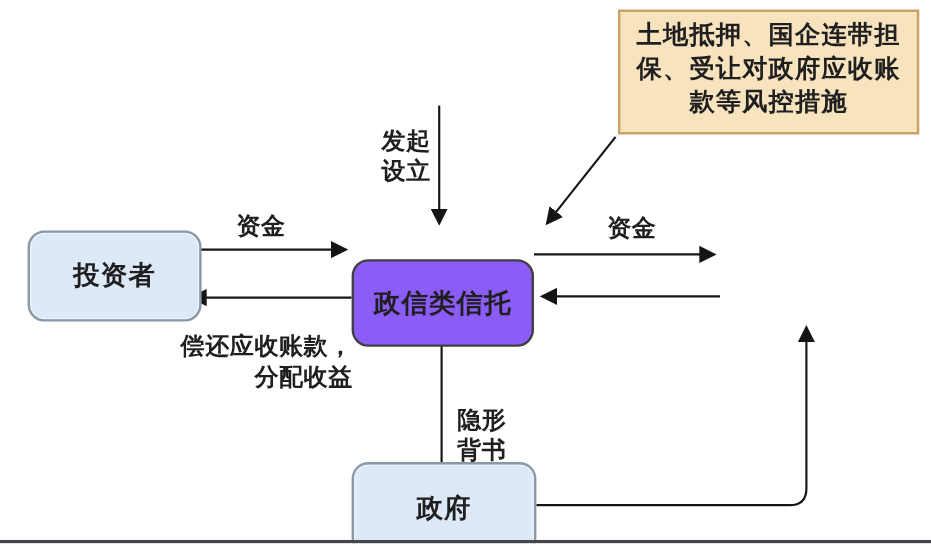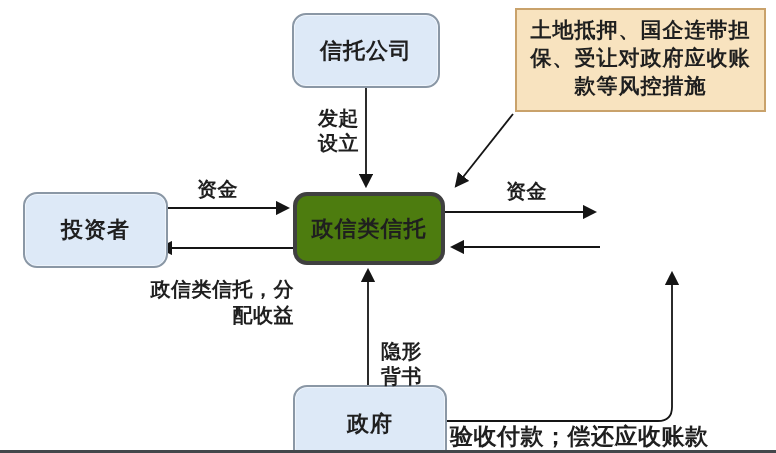--- a/index.html
+++ b/index.html
@@ -21,23 +21,24 @@
     text-align:center;
     z-index:2;
   }
   .blue{
     background:#dde9f7;
     border:2px solid #8a97a5;
     border-radius:14px;
     box-shadow:inset 0 0 0 1px rgba(255,255,255,.5);
   }
   .pink{
-    background:#4d7c0f;
-    border:4px solid #404040;
+    background:#8b5cf6;
+    border:2px solid #404040;
     border-radius:14px;
+    margin-top:24px;
   }
   .note{
     background:#f8e3bf;
     border:2px solid #c9a26b;
     border-radius:0;
     font-size:21px;
     font-weight:600;
     line-height:28px;
     padding:6px 12px;
     align-items:flex-start;
@@ -84,38 +85,36 @@
     <path d="M366 88 L366 186" stroke="#151515" stroke-width="1.8" fill="none" marker-end="url(#ah)"></path>
     <path d="M152 208 L288 208" stroke="#151515" stroke-width="1.8" fill="none" marker-end="url(#ah)"></path>
     <path d="M293 248 L160 248" stroke="#151515" stroke-width="1.8" fill="none" marker-end="url(#ah)"></path>
     <path d="M445 212 L595 212" stroke="#151515" stroke-width="1.8" fill="none" marker-end="url(#ah)"></path>
     <path d="M600 247 L452 247" stroke="#151515" stroke-width="1.8" fill="none" marker-end="url(#ah)"></path>
     <path d="M368 385 L368 270" stroke="#151515" stroke-width="1.8" fill="none" marker-end="url(#ah)"></path>
     <path d="M513 114 L456 186" stroke="#151515" stroke-width="1.8" fill="none" marker-end="url(#ah)"></path>
     <path d="M447 421 L658 421 Q672 421 672 407 L672 273" stroke="#151515" stroke-width="1.8" fill="none" marker-end="url(#ah)"></path>
   </svg>
 
-  <div class="node blue" id="node-trust-company">信托公司</div>
 
   <div class="node note" id="node-risk-note">土地抵押、国企连带担保、受让对政府应收账款等风控措施</div>
 
   <div class="node blue" id="node-investor">投资者</div>
 
   <div class="node pink" id="node-trust-center">政信类信托</div>
 
 
   <div class="node blue" id="node-government">政府</div>
 
   <div class="edge-label" id="lbl-initiate">发起设立</div>
 
   <div class="edge-label" id="lbl-funds-left">资金</div>
 
   <div class="edge-label" id="lbl-funds-right">资金</div>
 
-  <div class="edge-label" id="lbl-return-principal">政信类信托，分配收益</div>
+  <div class="edge-label" id="lbl-return-principal">偿还应收账款，分配收益</div>
 
 
   <div class="edge-label" id="lbl-endorsement">隐形背书</div>
 
-  <div class="edge-label" id="lbl-acceptance">验收付款；偿还应收账款</div>
 
   <div id="bottom-strip"></div>
 </div>
 
 </body></html>

